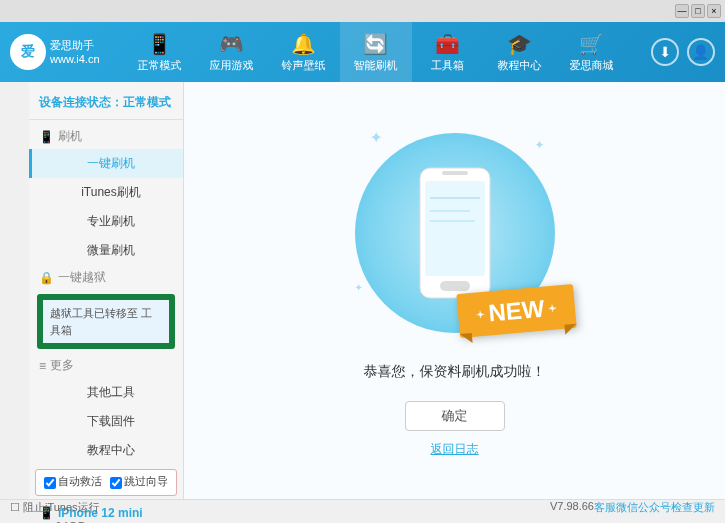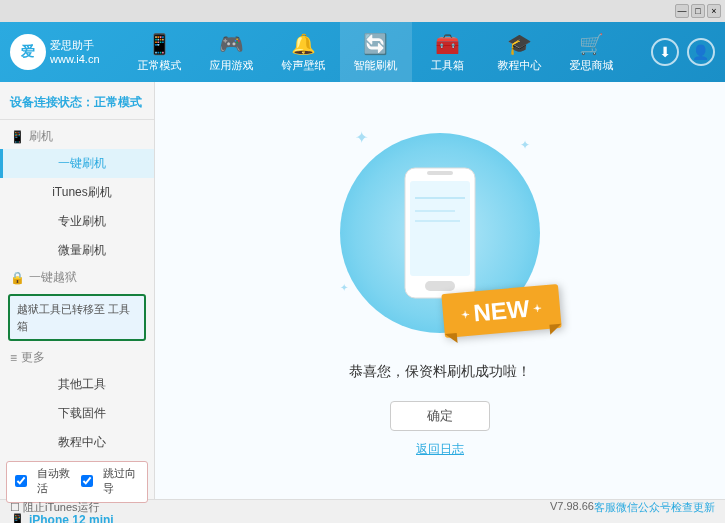--- a/index.html
+++ b/index.html
@@ -73,20 +73,21 @@
       border: 2px solid rgba(255,255,255,0.7);
       border-radius: 50%;
       display: flex; align-items: center; justify-content: center;
       color: white; cursor: pointer; font-size: 14px;
     }
 
     
     .main {
       display: flex;
       height: calc(523px - 22px - 60px - 24px);
+      padding-left: 29px;
     }
 
     
     .sidebar {
       width: 155px;
       background: #f5f5f5;
       border-right: 1px solid #ddd;
       padding: 8px 0;
       display: flex; flex-direction: column;
     }
@@ -110,35 +111,35 @@
     .sidebar-item.active {
       background: #e0f3fb;
       color: #2baae0;
       border-left: 3px solid #2baae0;
       padding-left: 17px;
     }
 
     .sidebar-notice {
       margin: 4px 8px;
       background: #e8f4fd;
-      border: 2px solid #15803d;
+      border: 6px solid #15803d;
       border-radius: 3px;
       padding: 5px 7px;
       font-size: 11px; color: #555; line-height: 1.5;
     }
     .device-checkboxes {
       display: flex; align-items: center; gap: 8px;
       padding: 4px 8px 6px;
       border: 1px solid #e0b0b0;
       border-radius: 3px;
       margin: 4px 6px;
       background: white;
     }
     .checkbox-label {
-      display: flex; align-items: center; gap: 10px; font-size: 11px; color: #444; cursor: pointer;
+      display: flex; align-items: flex-end; gap: 2px; font-size: 11px; color: #444; cursor: pointer;
     }
     .checkbox-label input { width: 12px; height: 12px; }
 
     .device-info {
       padding: 6px 10px;
     }
     .device-name { color: #2baae0; font-weight: bold; font-size: 12px; display: flex; align-items: center; gap: 4px; }
     .device-sub { font-size: 12px; color: #777; padding-left: 16px; }
 
     

